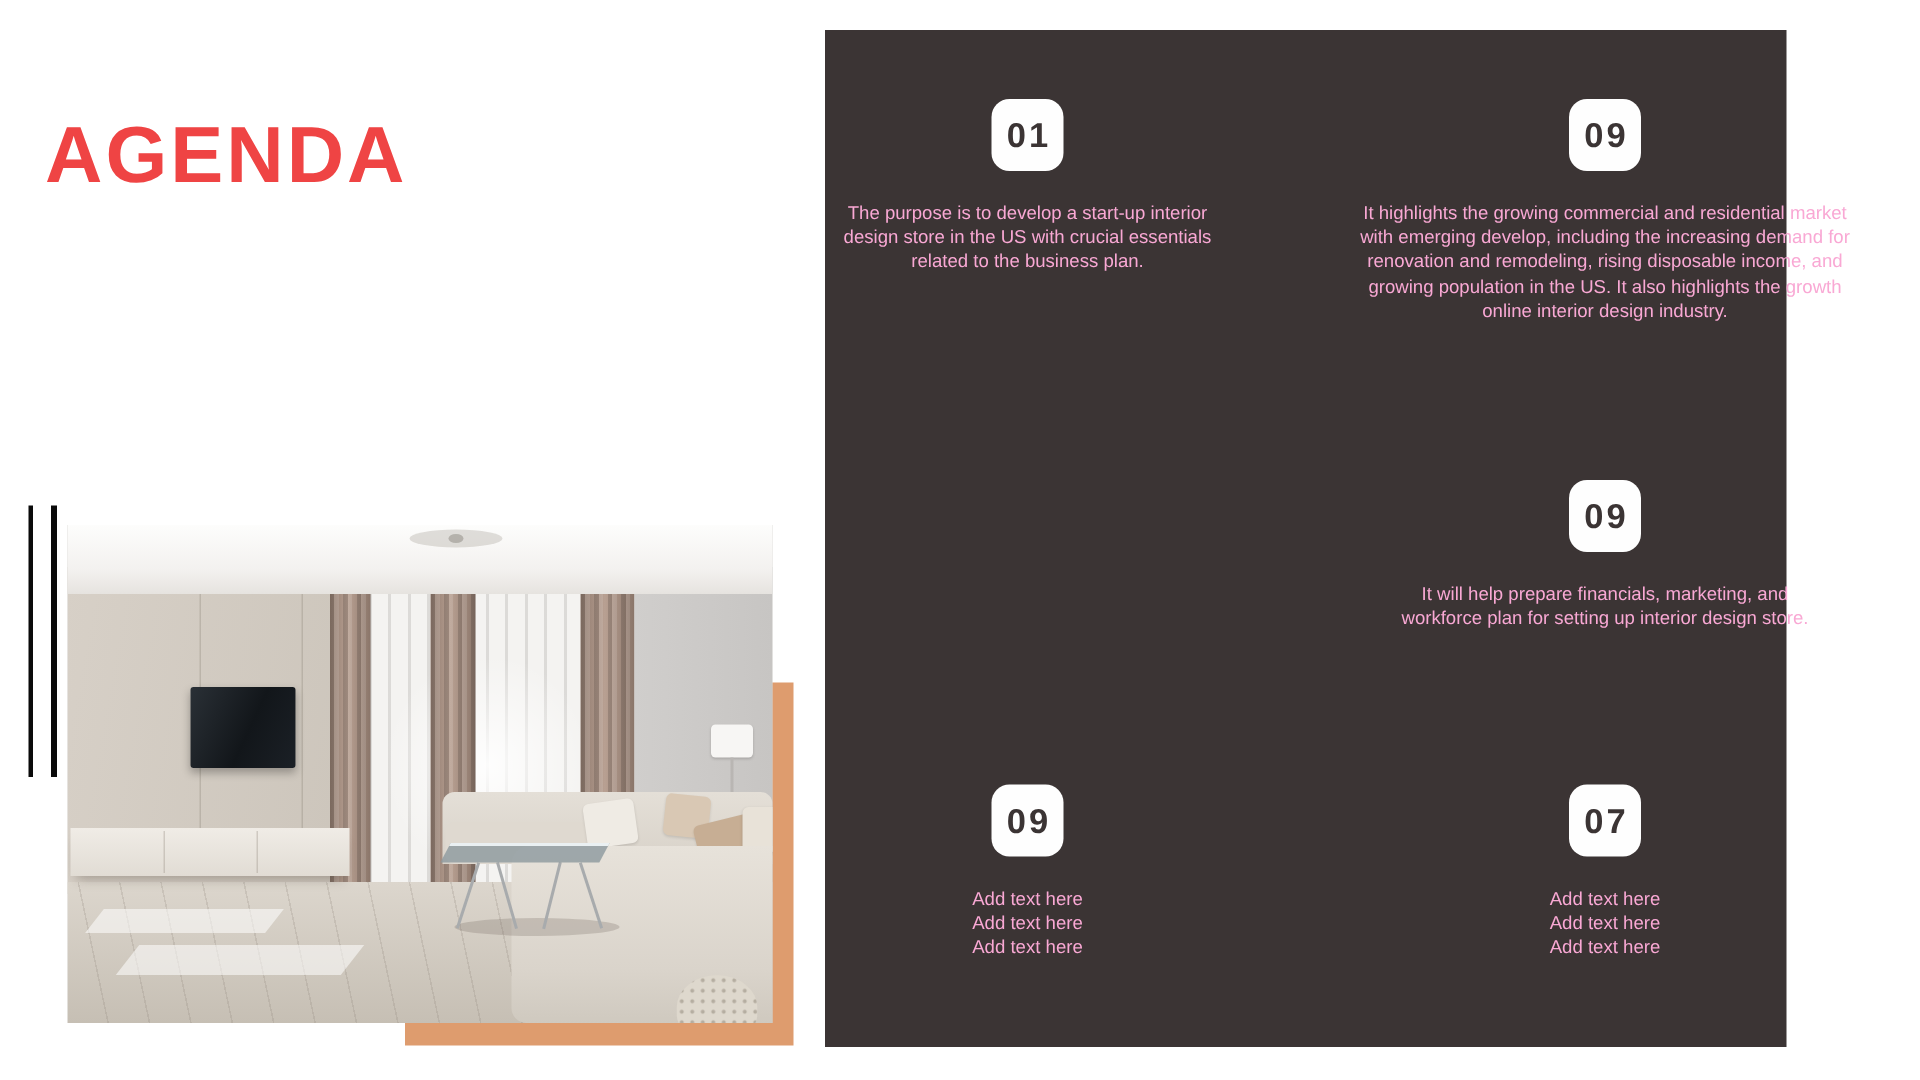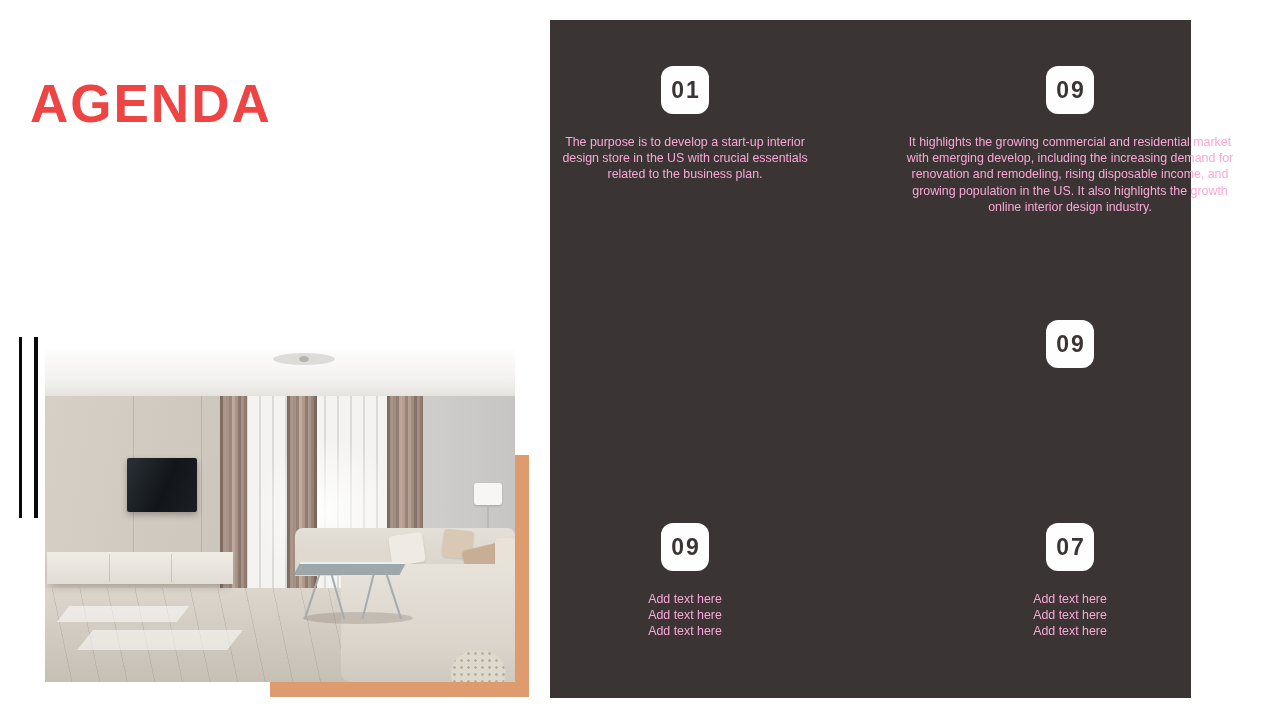--- a/index.html
+++ b/index.html
@@ -181,20 +181,22 @@
 renovation and remodeling, rising disposable income, and
 growing population in the US. It also highlights the growth
 online interior design industry.</p>
     </div>
 
 
     <div class="cell cr r2">
       <div class="badge">
         <span class="num">09</span>
       </div>
+      <p class="desc">It will help prepare financials, marketing, and
+workforce plan for setting up interior design store.</p>
     </div>
 
     <div class="cell cl r3">
       <div class="badge">
         <span class="num">09</span>
       </div>
       <p class="desc">Add text here
 Add text here
 Add text here</p>
     </div>

